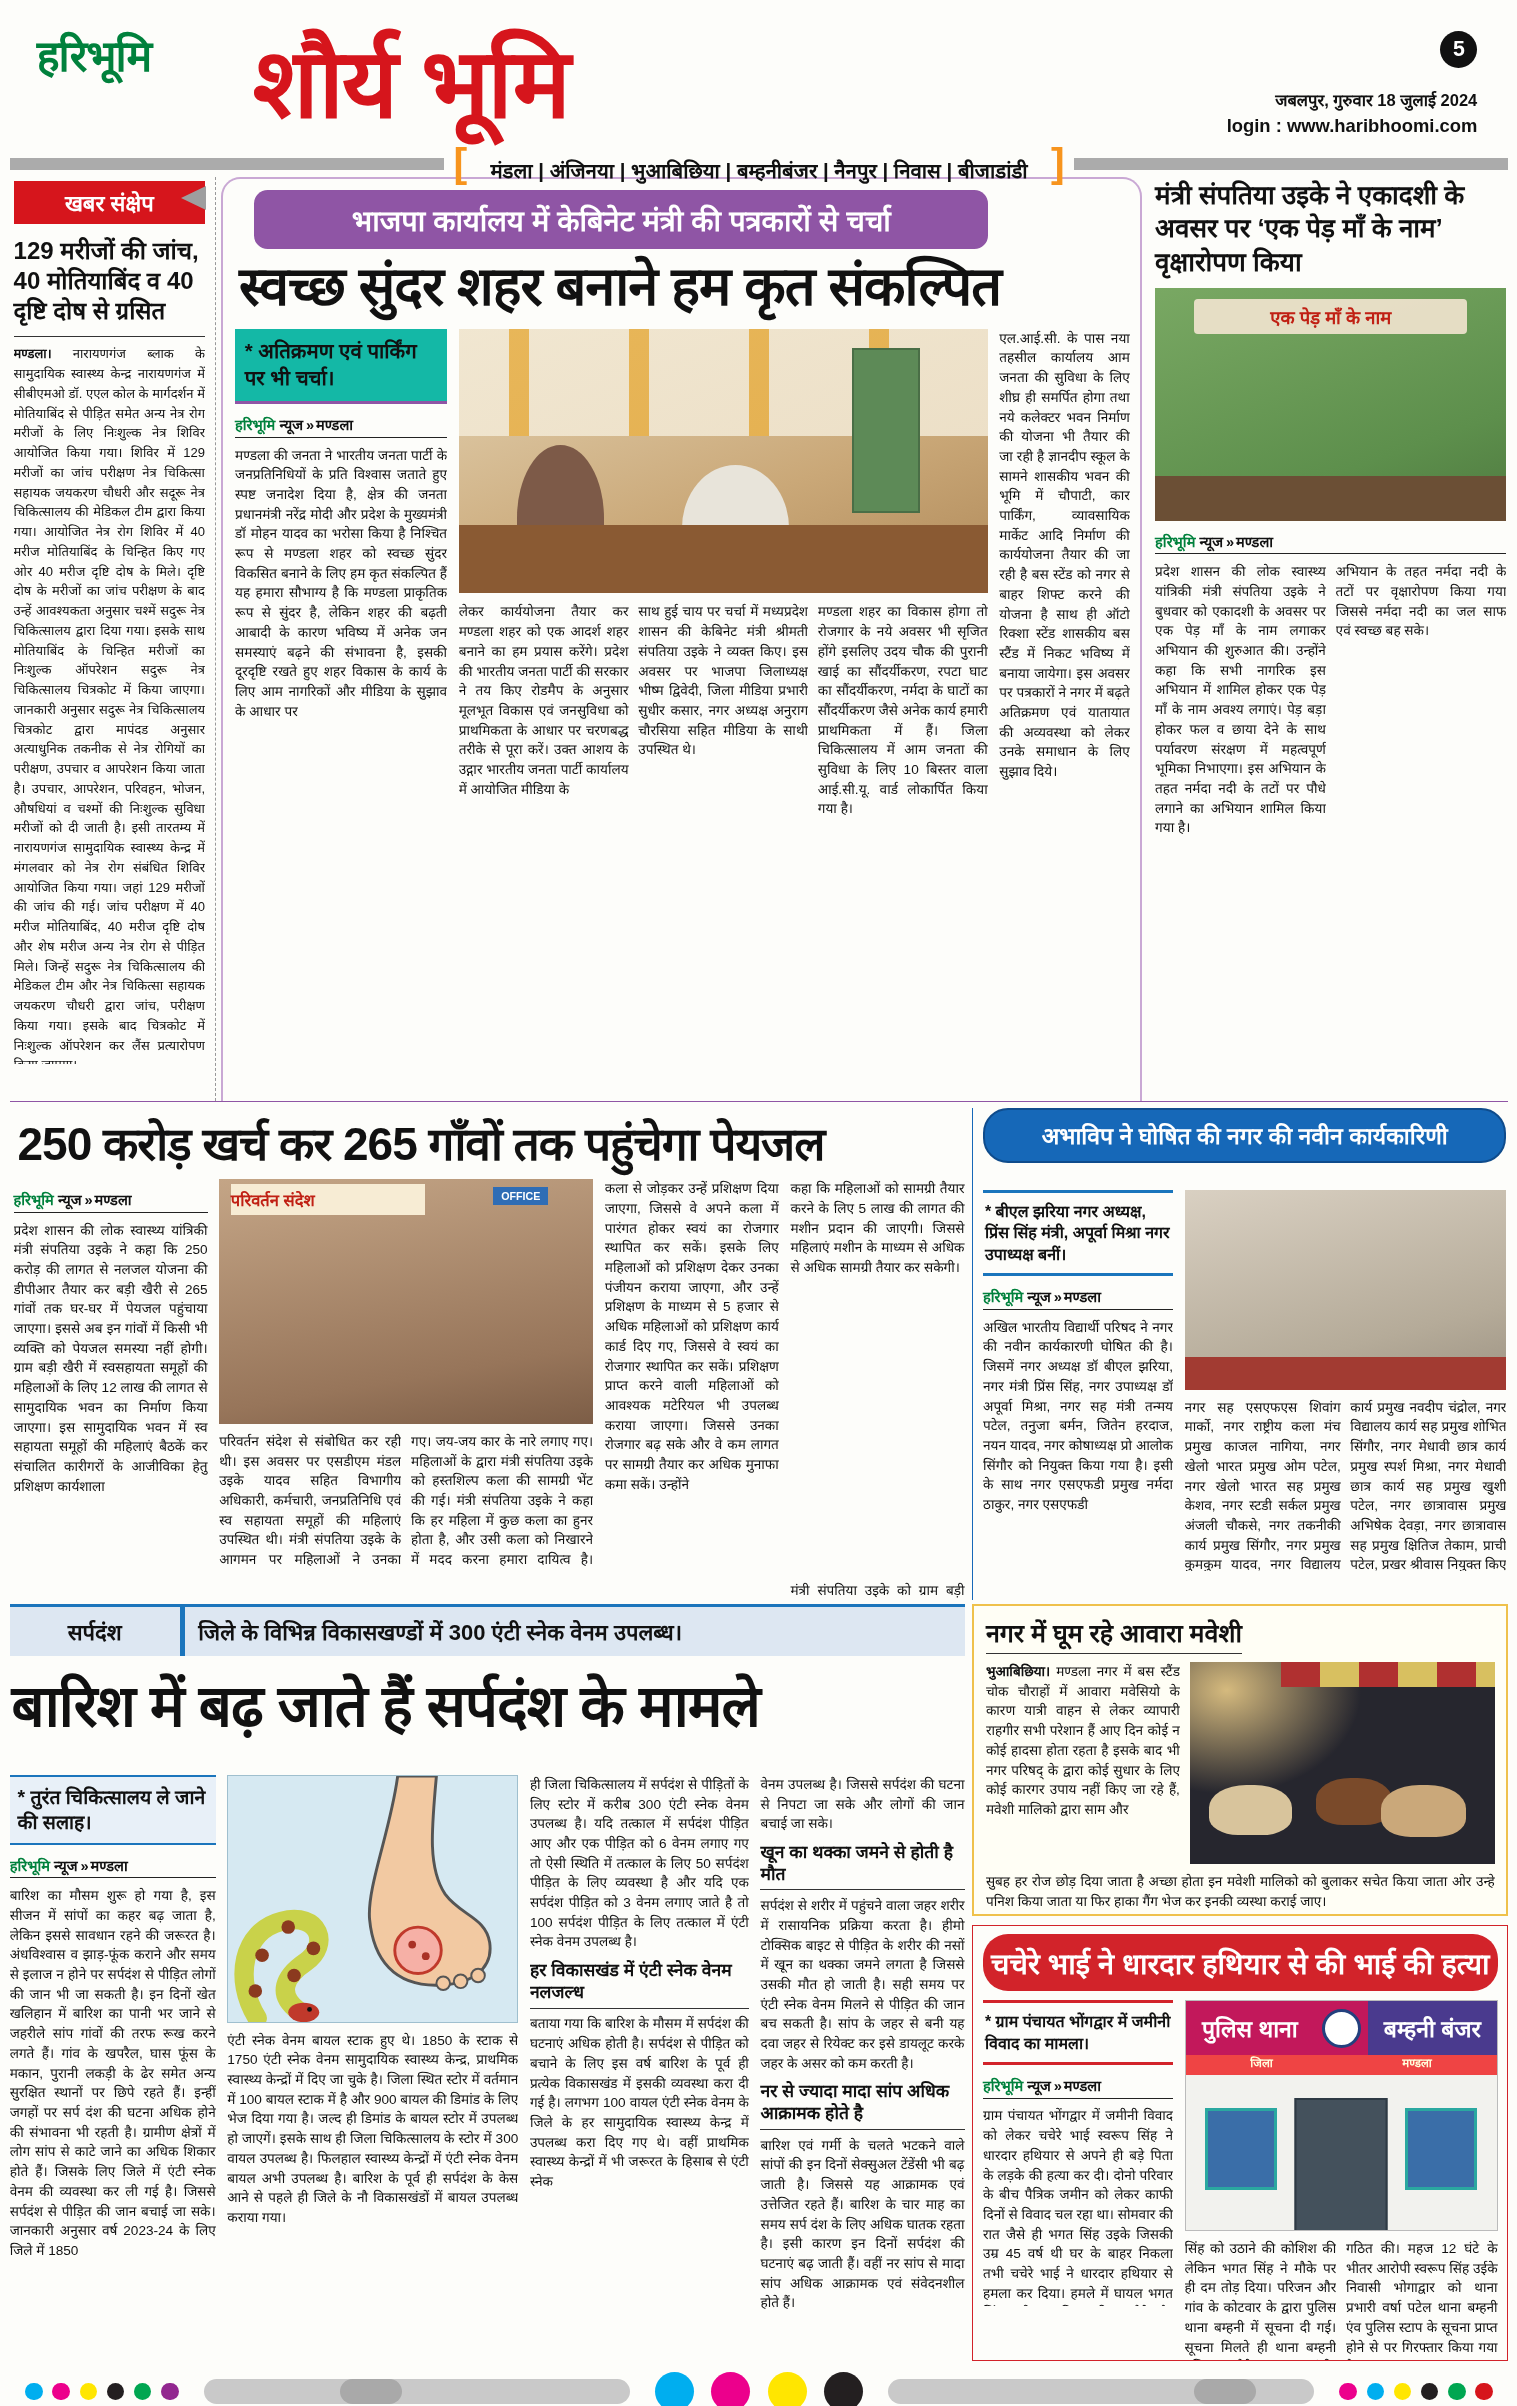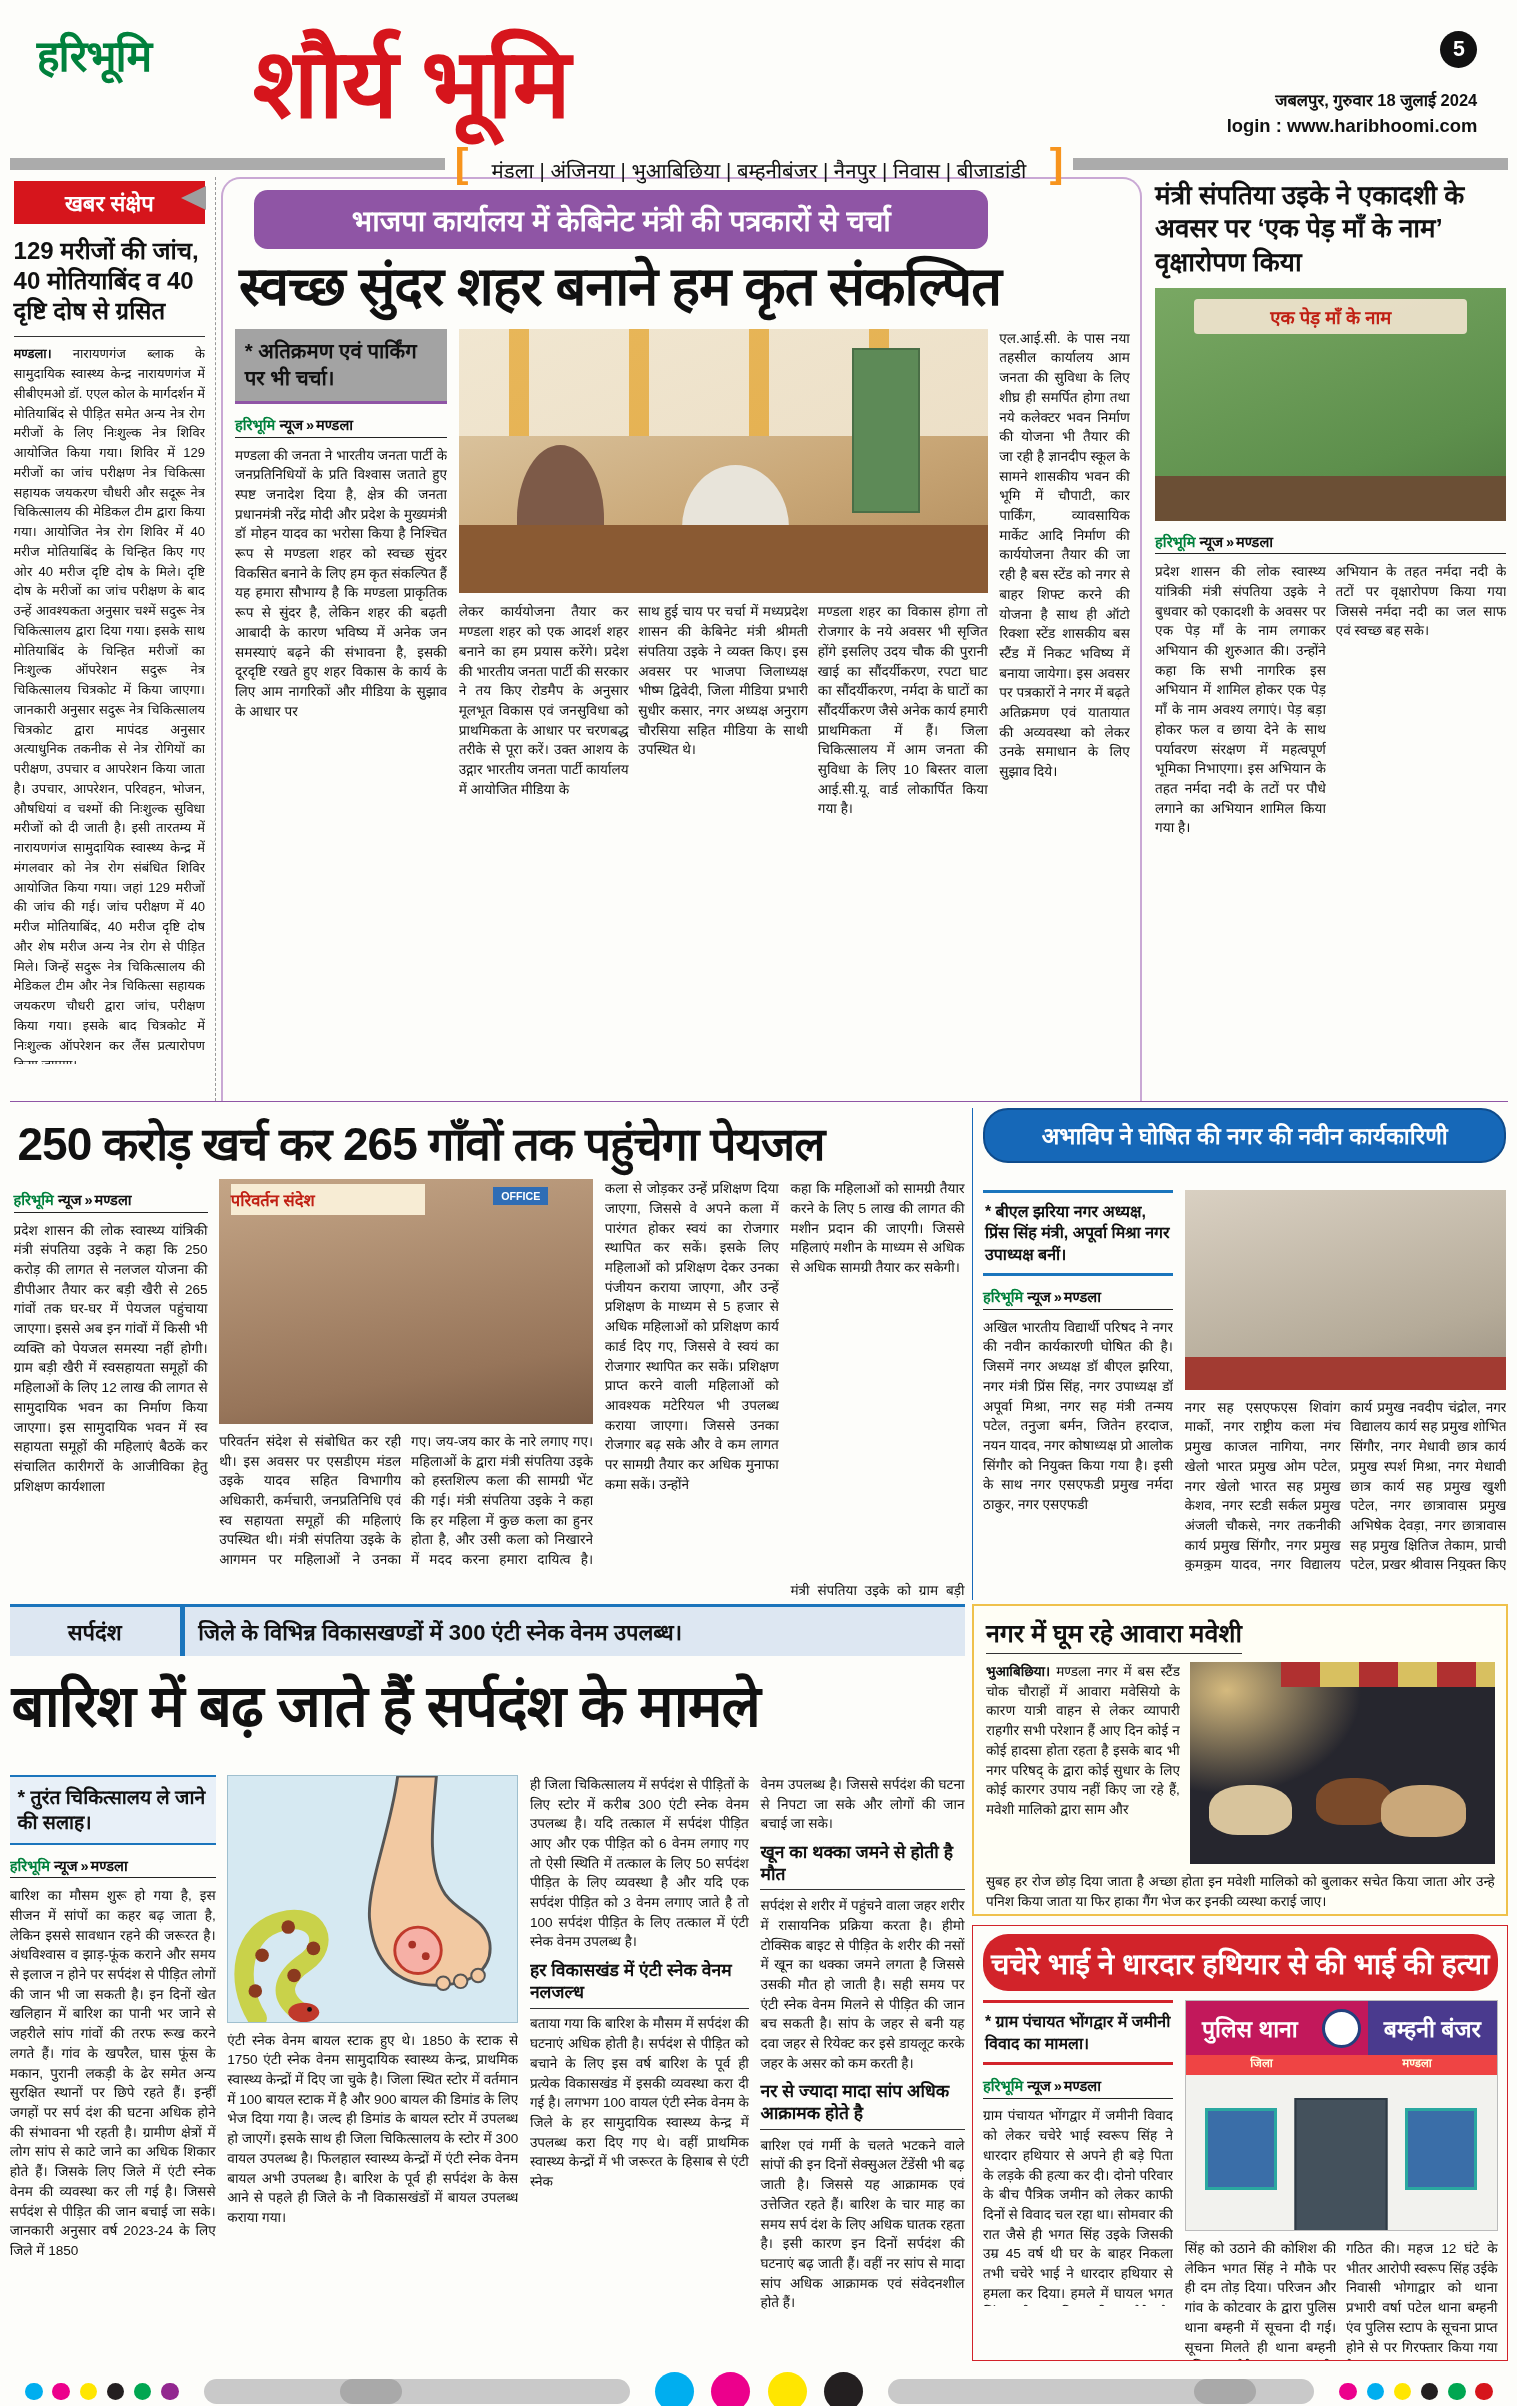--- a/index.html
+++ b/index.html
@@ -14,21 +14,21 @@
   .main-title { position:absolute; left:243px; top:27px; color:#D6151C; font-size:97px; font-weight:800;
           letter-spacing:-1.9px; line-height:1; }
   .page-badge { position:absolute; right:31px; top:23px; width:37px; height:37px; background:#111;
           border-radius:50%; color:#fff; font-size:21.3px; font-weight:800; display:flex;
           align-items:center; justify-content:center; }
   .dateline { position:absolute; right:31px; top:80px; font-size:16.5px; font-weight:700; }
   .login { position:absolute; right:31px; top:107px; font-size:18.4px; font-weight:700; }
   .loc-bar { position:absolute; left:0; right:0; top:136px; display:flex; align-items:center; }
   .gray-rule { height:12.6px; background:#ABABAB; flex:1; }
   .bracket { color:#F7941D; font-size:41px; font-weight:700; line-height:0.8; padding:0 9.7px; }
-  .locations { font-size:20.4px; font-weight:400; white-space:nowrap; padding:0 13.6px;margin-top:12px; }
+  .locations { font-size:20.4px; font-weight:700; white-space:nowrap; padding:0 13.6px;margin-top:12px; }
 
   
   .byline { font-size:14.6px; font-weight:700; border-bottom:1.9px solid #222; padding-bottom:2.9px;
             margin:9.7px 0 7.8px 0; display:block; }
   .byline .brand { color:#00813C; }
   .byline .arrows { letter-spacing:-1px; padding:0 2.9px; }
   .col { font-size:13.6px; line-height:1.45; text-align:justify; overflow:hidden; }
   .subhead { font-size:17.5px; line-height:1.25; font-weight:800; border-bottom:1.9px solid #333;
              padding-bottom:3.9px; margin:7.8px 0 5.8px 0; }
   .photo { position:relative; overflow:hidden; width:100%; }
@@ -46,21 +46,21 @@
   .brief-body { font-size:13px; line-height:1.52; text-align:justify; overflow:hidden; height:720px; }
 
   .lead-sec { flex:1; border:2.9px solid #C9A8D4; border-bottom:none; border-top-left-radius:19.4px;
               border-top-right-radius:19.4px; margin:0 5.8px; padding:9.7px 9.7px 0 11.6px; overflow:hidden; }
   .kicker { background:#8F55A5; color:#fff; font-size:29px; font-weight:800; text-align:center;
             border-radius:13.6px; padding:9.7px 29px; width:82%; margin:1.9px 0 9.7px 19.4px; }
   .lead-headline { font-size:54px; font-weight:800; letter-spacing:-1px; line-height:1.05;
             margin:5.8px 0 13.6px 3.9px; }
   .lead-content { display:flex; gap:11.6px; }
   .lead-c1 { width:212px; flex:none; }
-  .hl-purple { background:#a3a3a3; font-size:20.4px; font-weight:800; line-height:1.3; padding:9.7px;
+  .hl-purple { background:#14b8a6; font-size:20.4px; font-weight:800; line-height:1.3; padding:9.7px;
             border-bottom:3.9px solid #8F55A5; }
   .lead-center { width:529px; flex:none; }
   .lead-photo { height:264px; background:linear-gradient(160deg,#e3d2b2,#caa878 60%,#b08a5a); }
   .lead-photo .posters { position:absolute; top:0; left:0; right:0; height:107px;
             background:repeating-linear-gradient(90deg,#f3ead6 0 50px,#e9b24a 50px 70px,#f3ead6 70px 120px);
             opacity:.85; }
   .lead-photo .door { position:absolute; top:19.4px; right:68px; width:68px; height:165px; background:#5d8a57;
             border:2.9px solid #4a6e46; }
   .lead-photo .table { position:absolute; bottom:0; left:0; right:0; height:68px; background:#8a5a33; }
   .lead-photo .fig { position:absolute; border-radius:50% 50% 10% 10%; background:#6e4f3f; }

